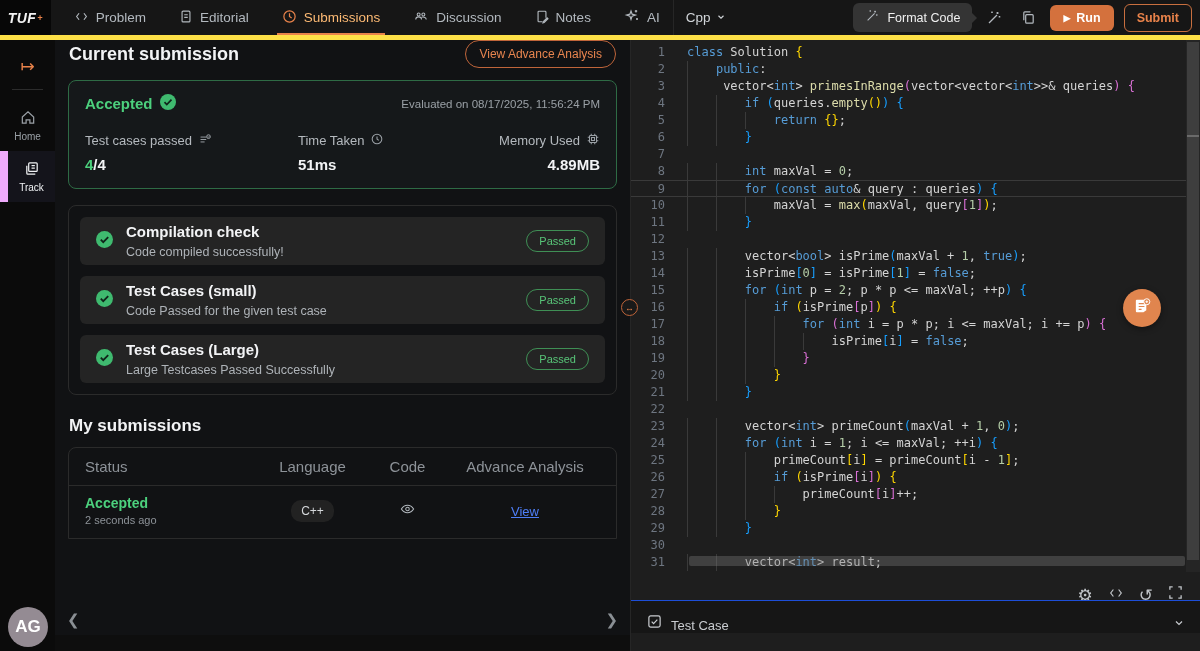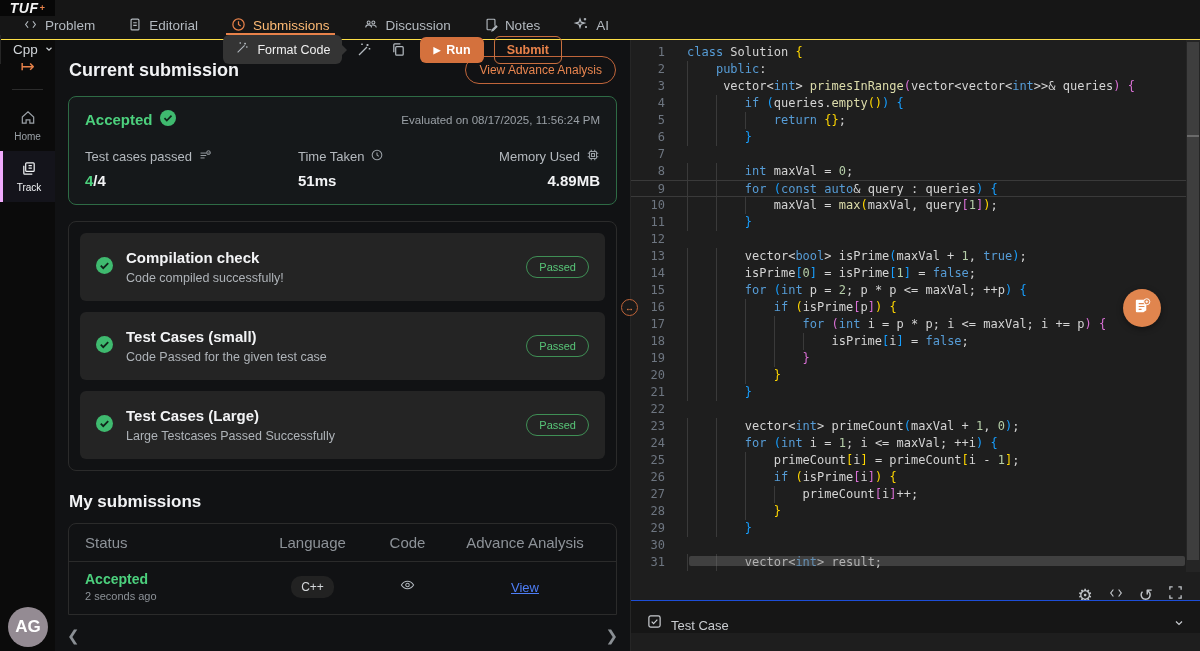--- a/index.html
+++ b/index.html
@@ -2,21 +2,21 @@
 <html><head>
 <meta charset="utf-8">
 <style>
   * { margin:0; padding:0; box-sizing:border-box; }
   html,body { width:1200px; height:651px; background:#0e0e0e; overflow:hidden;
     font-family:"Liberation Sans", sans-serif; }
   .app { position:relative; width:1200px; height:651px; }
 
   
   header { position:absolute; top:0; left:0; width:1200px; height:40px;
-    background:#161616; border-bottom:1px solid #fde047; display:flex; align-items:stretch; z-index:5;flex-direction:column; }
+    background:#161616; border-bottom:5px solid #fde047; display:flex; align-items:stretch; z-index:5; }
   .logo-zone { width:55px; background:#070707; display:flex; align-items:center; justify-content:center;
     font-weight:bold; font-style:italic; color:#f2f2f2; font-size:14px; letter-spacing:.5px; }
   .logo-zone sup { color:#e8824a; font-size:9px; margin-left:1px; }
   .tabs { display:flex; align-items:stretch; gap:7px; padding-left:10px; flex:1; }
   .tab { display:flex; align-items:center; gap:7px; padding:0 13px; color:#b3b9bf; font-size:13.5px;
     cursor:pointer; position:relative; }
   .tab svg { stroke:#b3b9bf; }
   .tab.active { color:#fdba74; }
   .tab.active svg { stroke:#e8824a; }
   .tab.active::after { content:""; position:absolute; left:8px; right:8px; bottom:0; height:2px; background:#e8824a; }
@@ -34,45 +34,45 @@
   .submit-btn { background:transparent; border:1px solid #c96f3f; border-radius:6px; color:#e8824a;
     font-size:12.5px; font-weight:bold; padding:6px 12px; cursor:pointer; }
 
   
   .rail { position:absolute; top:40px; left:0; width:55px; height:611px; background:#0b0b0b; z-index:4; }
   .rail-collapse { display:flex; justify-content:center; padding:16px 0 12px; color:#e8824a; font-size:17px; cursor:pointer; }
   .rail-div { height:1px; background:#2c2c2c; margin:0 12px 10px; }
   .rail-item { display:flex; flex-direction:column; align-items:center; gap:3px; padding:9px 0;
     color:#9aa0a6; font-size:10px; cursor:pointer; }
   .rail-item svg { stroke:#9aa0a6; }
-  .rail-item.active { background:#14141b; border-left:3px solid #f0abfc; color:#f0f2f4; }
+  .rail-item.active { background:#14141b; border-left:8px solid #f0abfc; color:#f0f2f4; }
   .rail-item.active svg { stroke:#f0f2f4; }
   .avatar { position:absolute; left:8px; bottom:4px; width:40px; height:40px; border-radius:50%;
     background:#948b93; color:#fff; display:flex; align-items:center; justify-content:center;
     font-size:17px; z-index:9; cursor:pointer;font-weight:bold; }
 
   
-  .left-panel { position:absolute; top:40px; left:55px; width:575px; height:611px; background:#111214; overflow:hidden; }
+  .left-panel { position:absolute; top:24px; left:55px; width:575px; height:611px; background:#111214; overflow:hidden; }
   .panel-head { display:flex; align-items:center; justify-content:space-between; padding:16px 14px 10px; }
   .panel-title { color:#f2f3f5; font-size:18px; font-weight:bold; }
   .advance-btn { background:transparent; border:1px solid #c0653a; border-radius:16px; color:#e8854f;
     font-size:12px; padding:6px 13px; cursor:pointer; white-space:nowrap; }
   .accepted-card { margin:2px 13px 0; border:1px solid #2e6b45; border-radius:8px; background:#15181a; padding:13px 16px 15px; }
   .acc-top { display:flex; align-items:center; justify-content:space-between; }
   .acc-status { display:flex; align-items:center; gap:7px; color:#4cd07d; font-size:15px; font-weight:bold; }
   .acc-eval { color:#9aa0a6; font-size:11.5px; }
   .stats-row { display:flex; margin-top:18px; }
   .stat { flex:1; }
   .stat:nth-child(2){ text-align:left; padding-left:62px; }
   .stat:nth-child(3){ text-align:right; }
   .stat-label { color:#b4b9be; font-size:13px; display:inline-flex; align-items:center; gap:6px; }
   .stat-value { margin-top:7px; color:#f2f3f5; font-size:15px; font-weight:bold; }
   .stat-value .green { color:#4cd07d; }
   .checks-wrap { margin:16px 13px 0; border:1px solid #2b2b2b; border-radius:8px; padding:11px; display:flex; flex-direction:column; gap:11px; }
-  .check-card { background:#242424; border-radius:6px; padding:16px 16px; display:flex; align-items:center; }
+  .check-card { background:#242424; border-radius:6px; padding:6px 16px; display:flex; align-items:center; }
   .check-main { flex:1; margin-left:13px; }
   .check-title { color:#f2f3f5; font-size:15px; font-weight:bold; }
   .check-desc { color:#aeb3b8; font-size:12.5px; margin-top:5px; }
   .passed-pill { border:1px solid #3f8f55; border-radius:13px; color:#58c578; font-size:11px; padding:4px 12px; }
   .subs-title { color:#f2f3f5; font-size:17px; font-weight:bold; margin:21px 14px 11px; }
   .subs-table { margin:0 13px; border:1px solid #2b2b2b; border-radius:8px 8px 0 0; overflow:hidden; }
   .subs-head { display:flex; padding:10px 16px; color:#8d9298; font-size:15px; border-bottom:1px solid #2b2b2b; }
   .subs-row { display:flex; padding:9px 16px 12px; align-items:center; }
   .col-status{ width:175px; } .col-lang{ width:105px; text-align:center; } .col-code{ width:85px; text-align:center; }
   .col-adv{ flex:1; text-align:center; }

